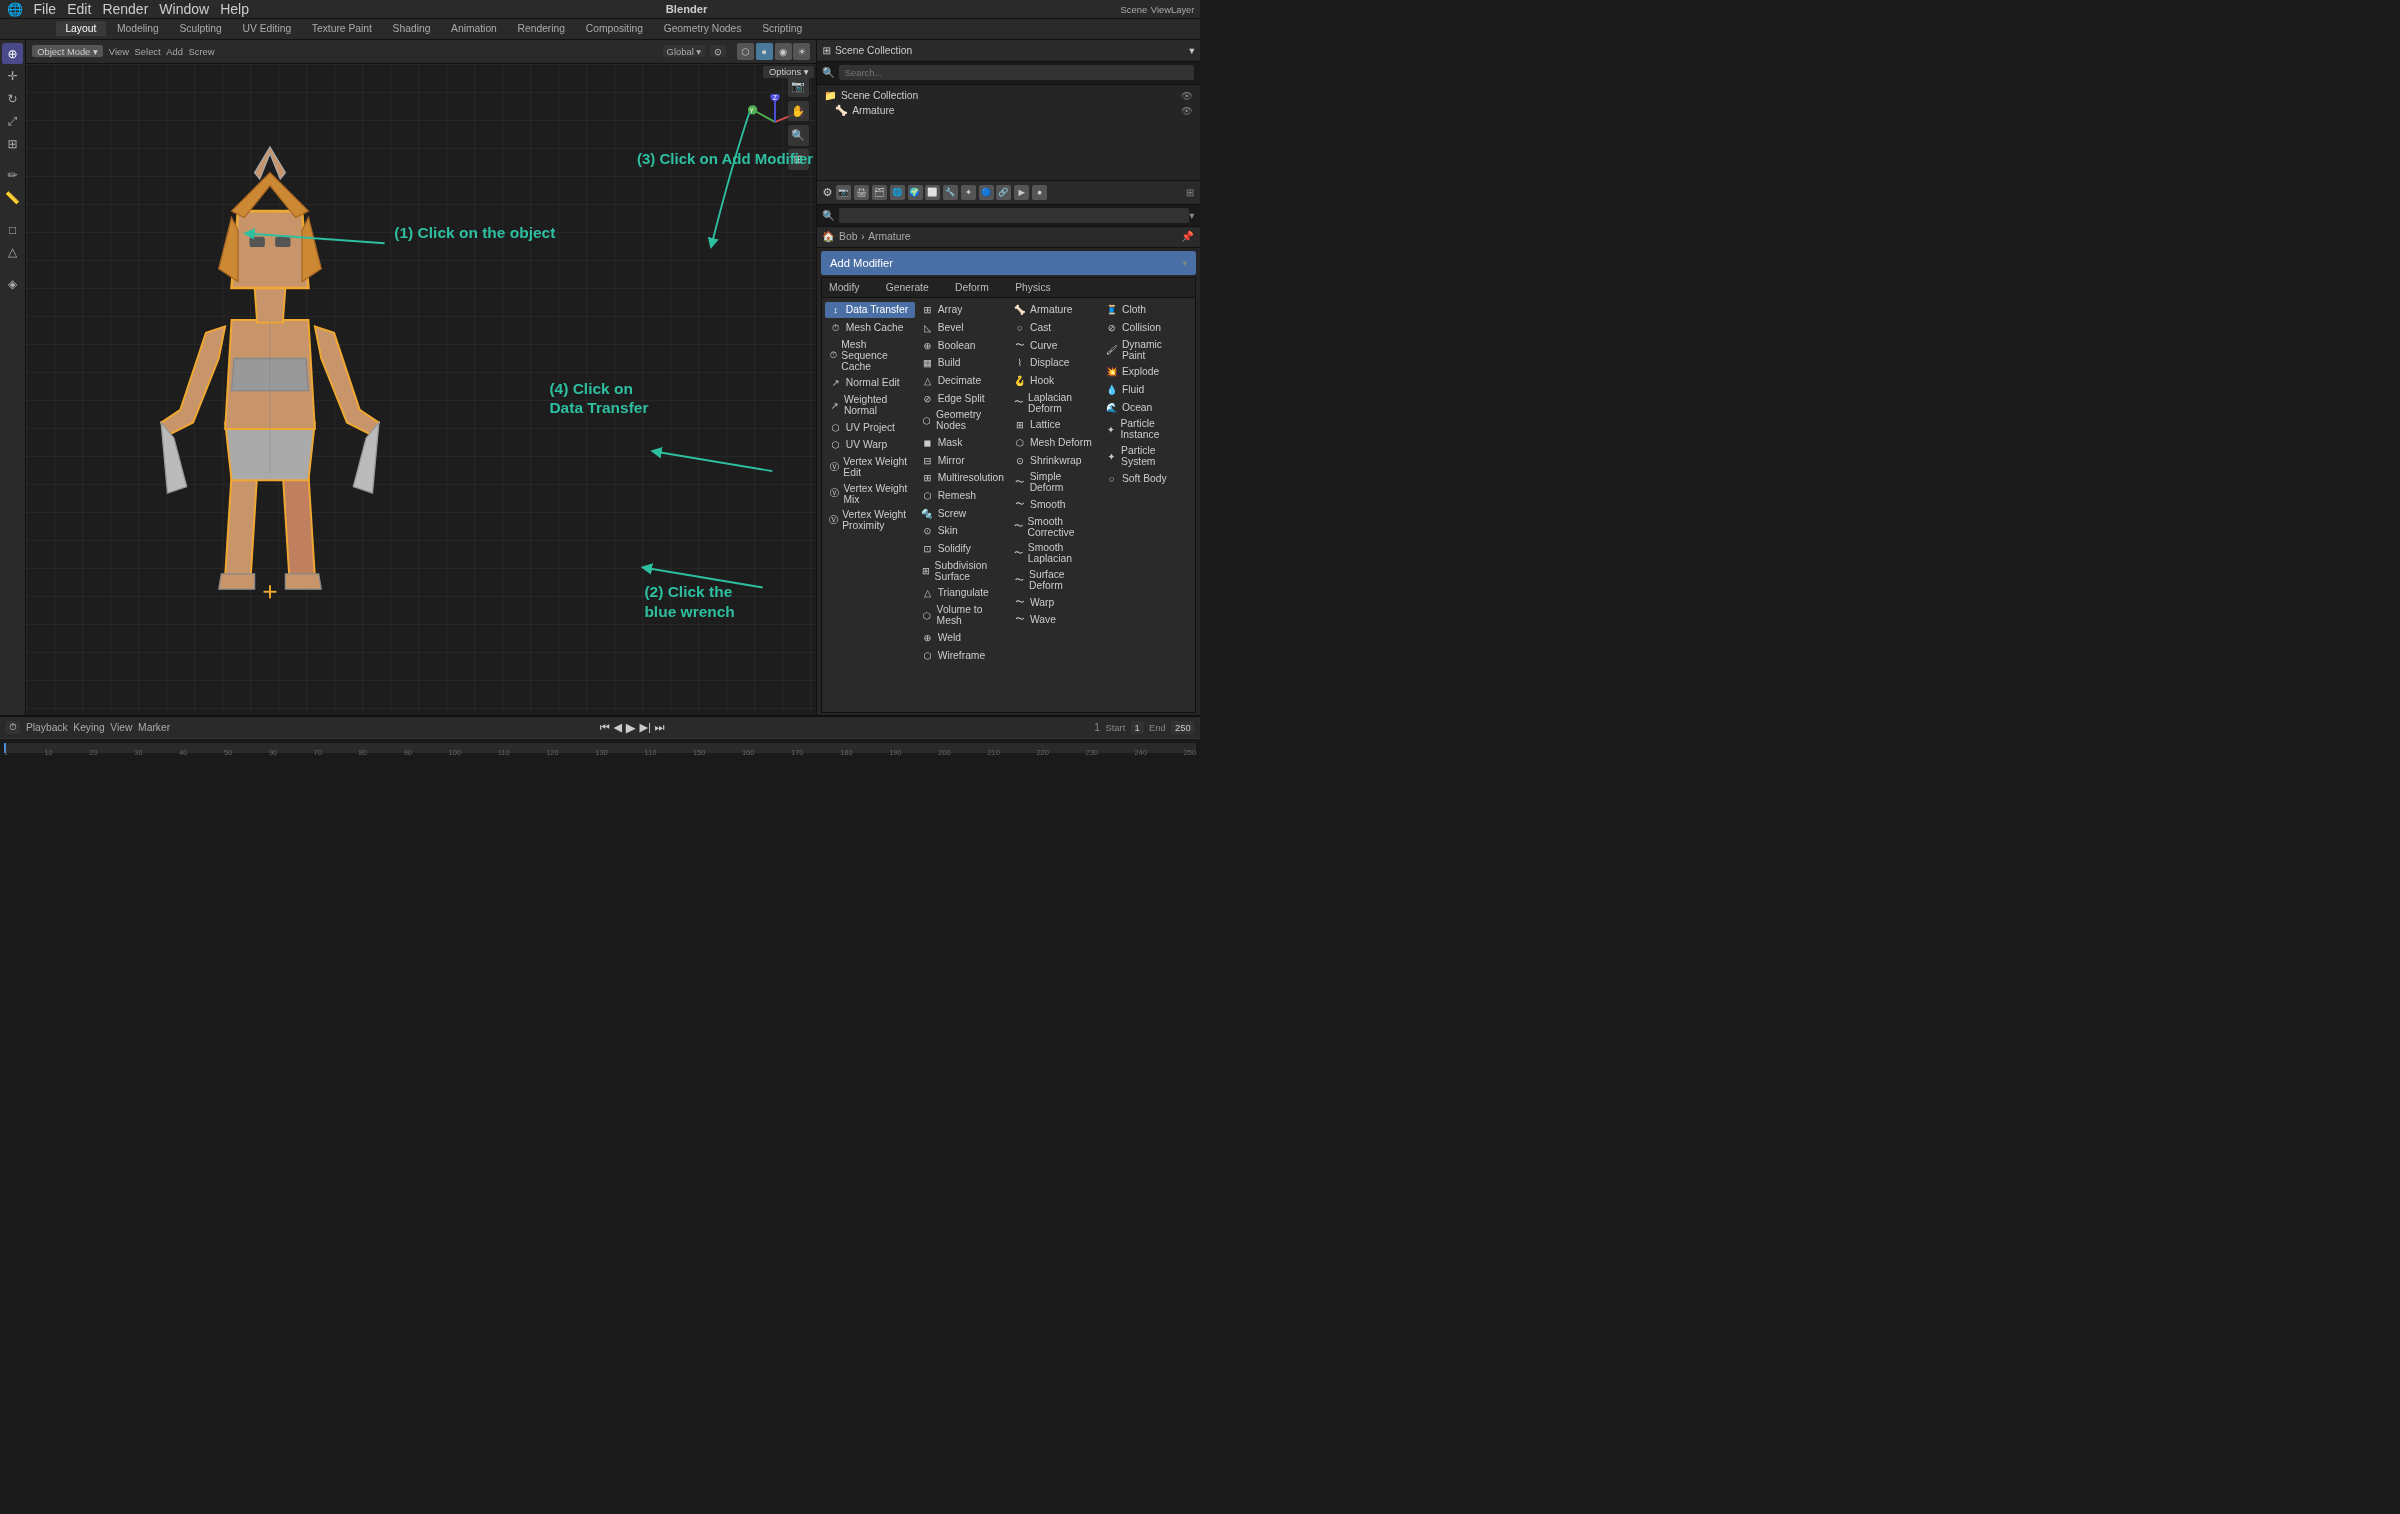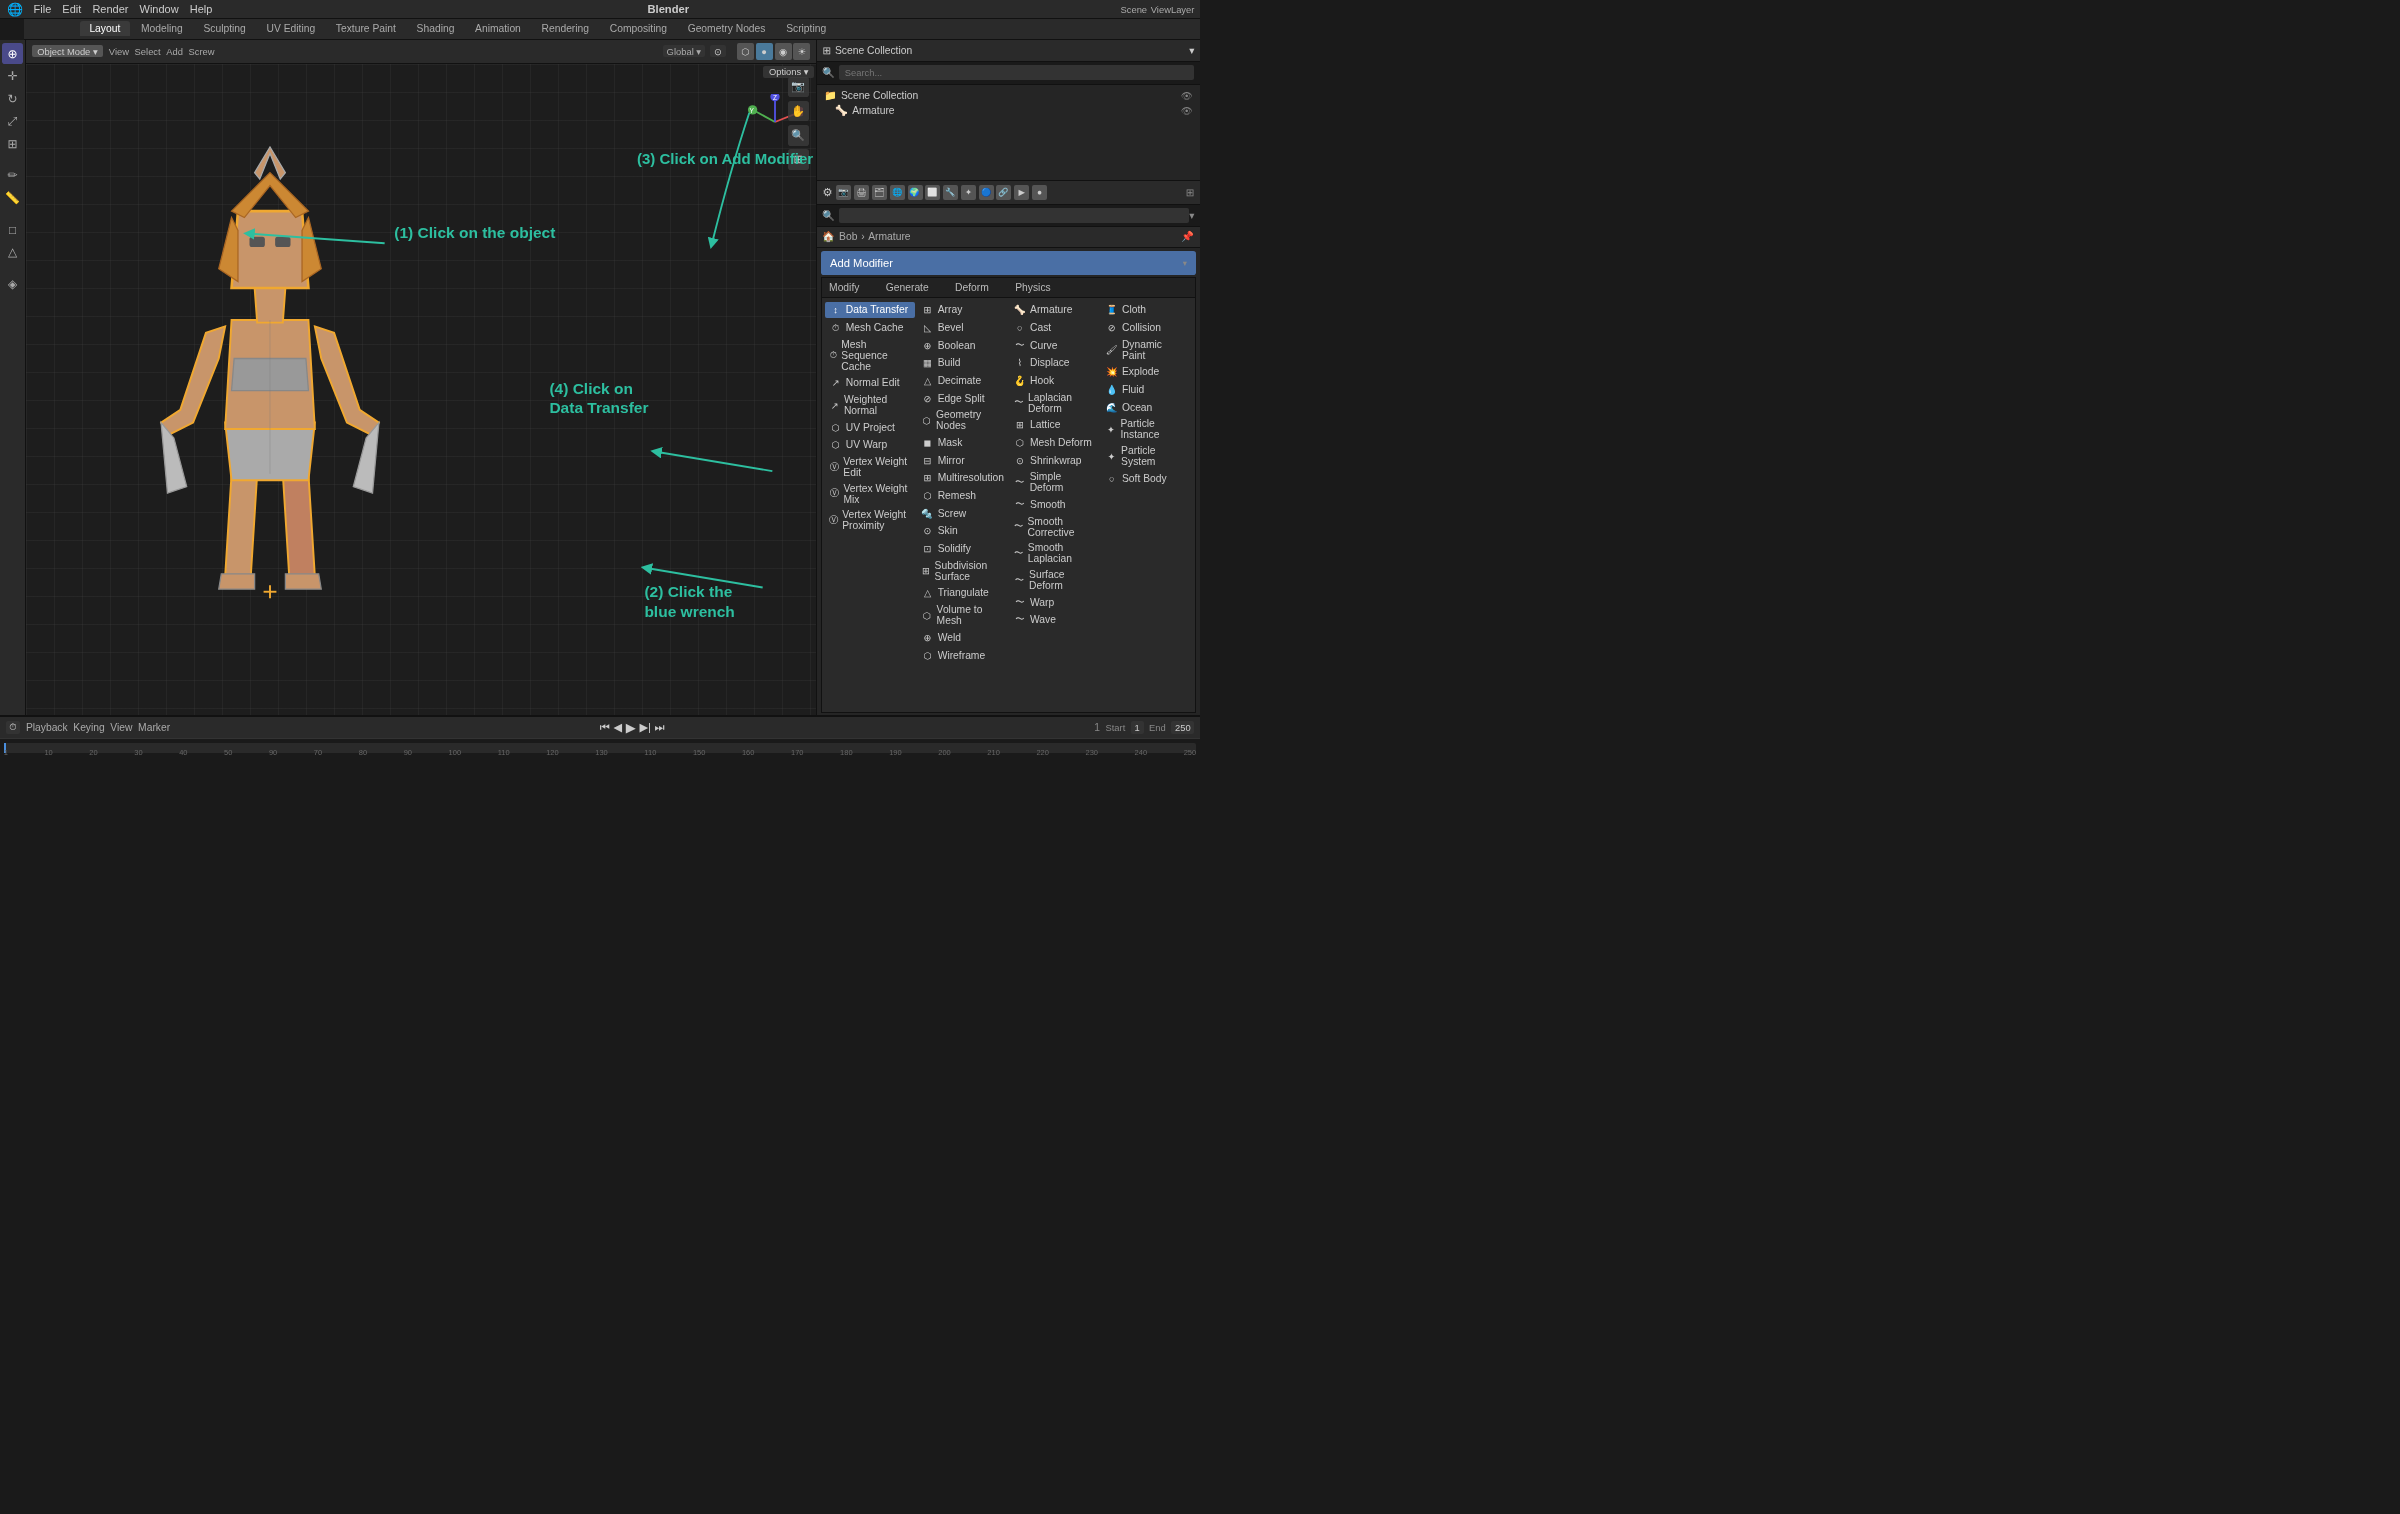--- a/index.html
+++ b/index.html
@@ -29,37 +29,36 @@
       font-size: 11.2px;
       color: #ccc;
       font-weight: bold;
     }
     .top-menubar-left, .top-menubar-right {
       display: flex;
       align-items: center;
       gap: 3.7px;
     }
     .top-menu-item {
-      font-size: 11px;
+      font-size: 14px;
       color: #ccc;
       cursor: pointer;
       padding: 0 3.7px;
     }
 
     
     .workspace-tabs {
       width: 100%;
       height: 20.6px;
       background: #2a2a2a;
       display: flex;
       align-items: center;
       border-bottom: 0.9px solid #111;
       padding-left: 56px;
       gap: 1.9px;
-      margin-left: 24px;
     }
     .workspace-tab {
       padding: 1.9px 9.4px;
       font-size: 10.3px;
       color: #aaa;
       cursor: pointer;
       border-radius: 2.8px 2.8px 0 0;
     }
 
     

